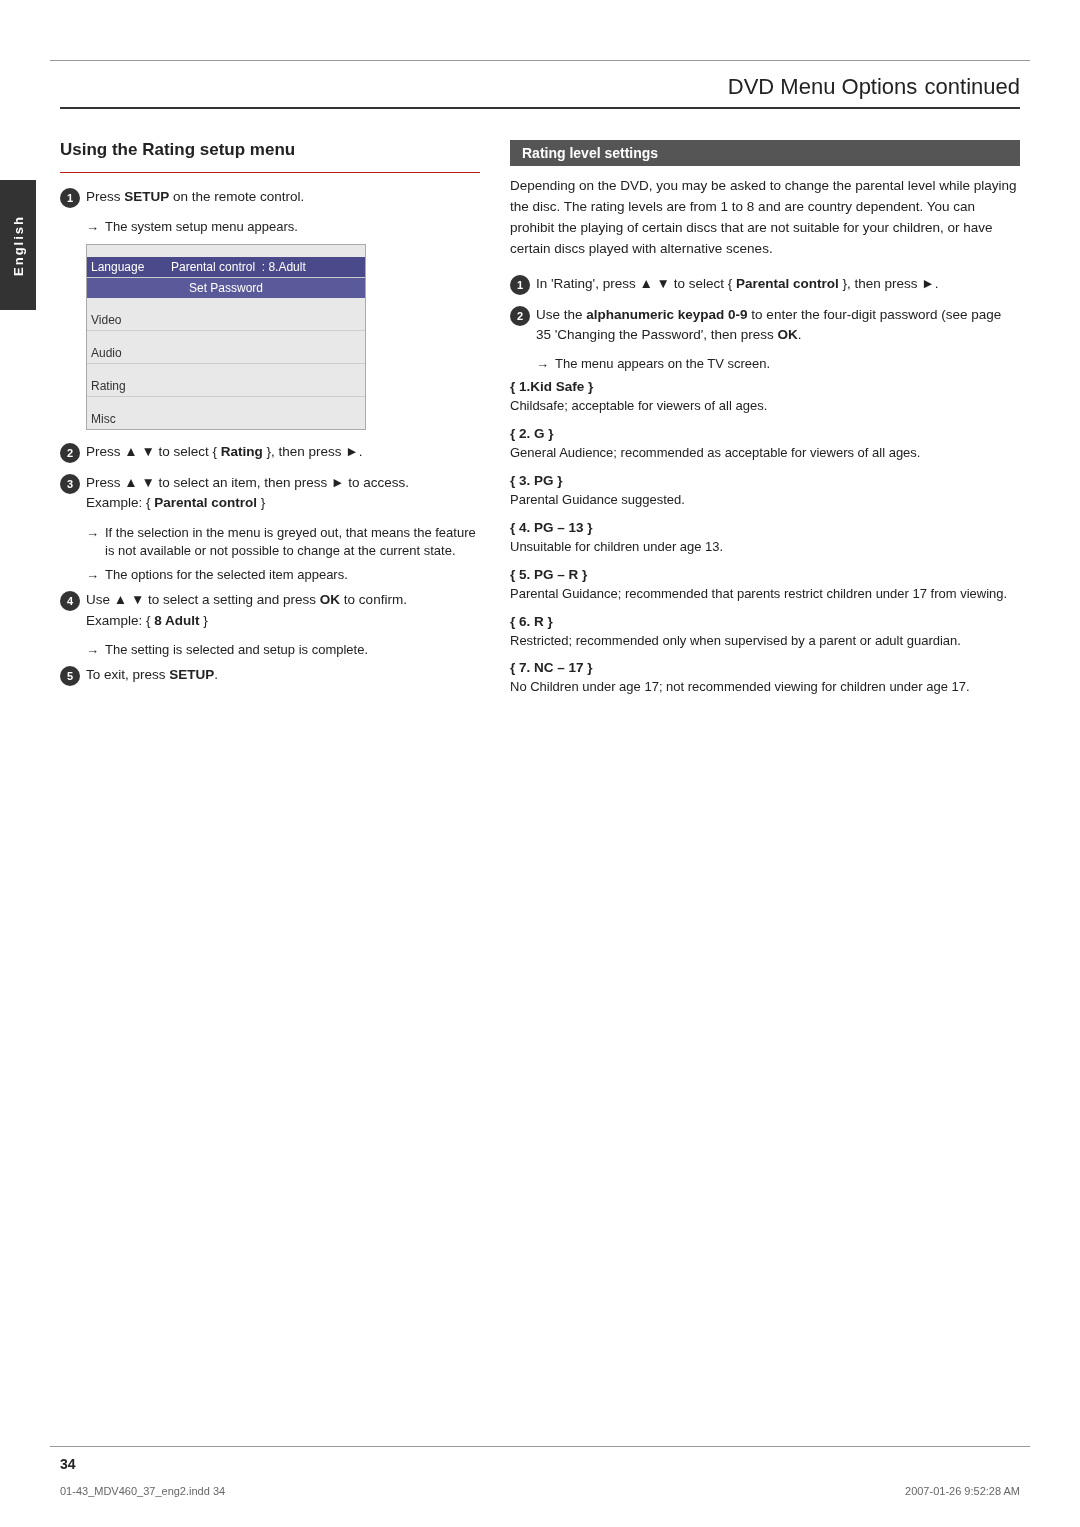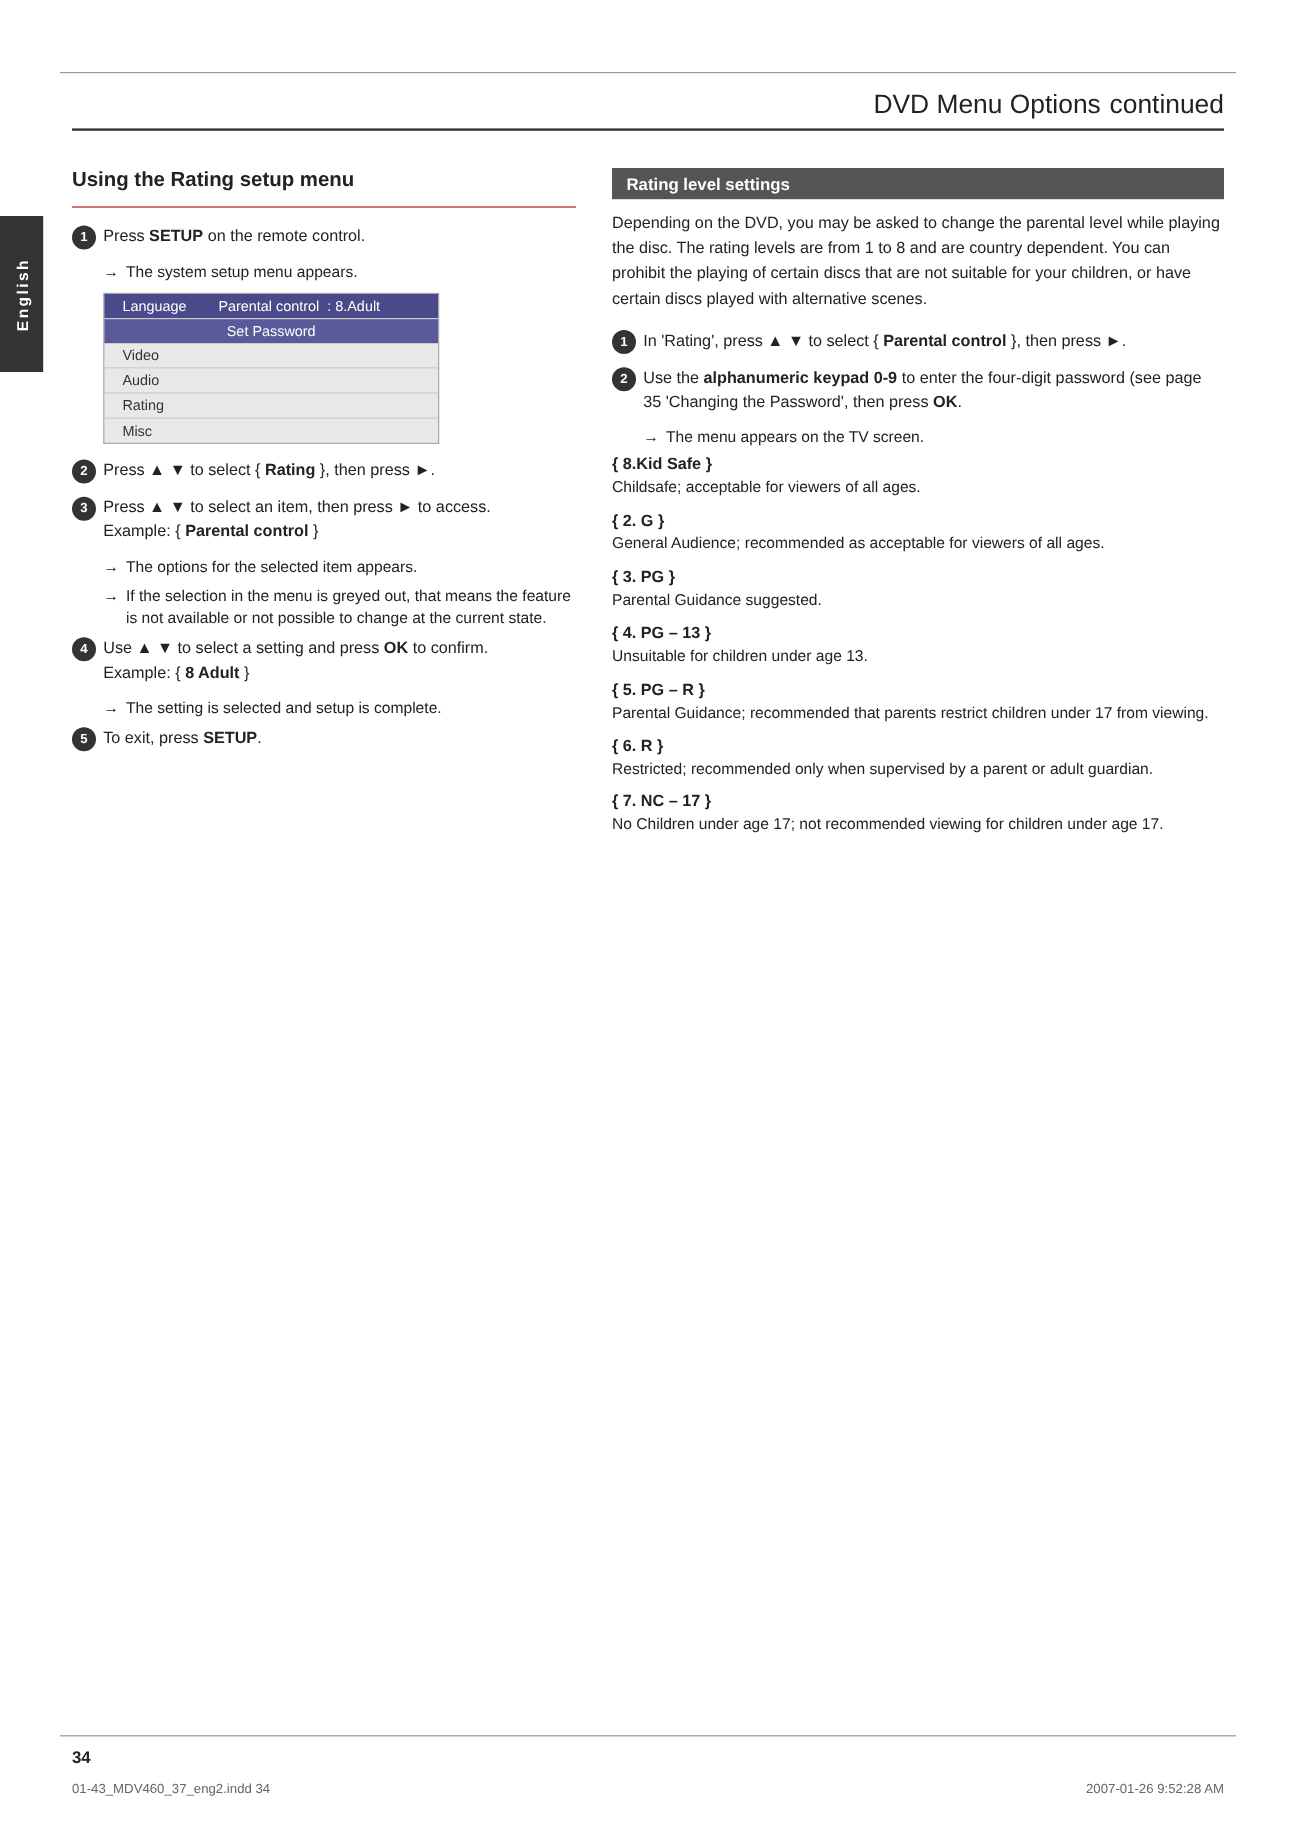--- a/index.html
+++ b/index.html
@@ -158,22 +158,23 @@
       border: 1px solid #aaa;
       background: #e8e8e8;
       margin: 8px 0 12px 26px;
       width: 280px;
       padding: 0;
       font-size: 12px;
     }
     .menu-row {
       display: flex;
       align-items: flex-start;
-      padding: 3px 15px;
+      padding: 3px 4px;
       border-bottom: 1px solid #ccc;
+      margin-top: 12px;
     }
     .menu-row:last-child {
       border-bottom: none;
     }
     .menu-label {
       width: 80px;
       font-size: 12px;
       color: #333;
     }
     .menu-value {
@@ -332,24 +333,24 @@
       </div>
 
       <div class="step">
         <span class="step-num">3</span>
         <div class="step-content">
           Press <strong>▲ ▼</strong> to select an item, then press <strong>►</strong> to access.<br>
           Example: { <strong>Parental control</strong> }
         </div>
       </div>
       <div class="sub-arrow">
+        If the selection in the menu is greyed out, that means the feature is not available or not possible to change at the current state.
+      </div>
+      <div class="sub-arrow">
         The options for the selected item appears.
-      </div>
-      <div class="sub-arrow">
-        If the selection in the menu is greyed out, that means the feature is not available or not possible to change at the current state.
       </div>
 
       <div class="step">
         <span class="step-num">4</span>
         <div class="step-content">
           Use <strong>▲ ▼</strong> to select a setting and press <strong>OK</strong> to confirm.<br>
           Example: { <strong>8 Adult</strong> }
         </div>
       </div>
       <div class="sub-arrow">
@@ -382,21 +383,21 @@
         <span class="step-num">2</span>
         <div class="step-content">
           Use the <strong>alphanumeric keypad 0-9</strong> to enter the four-digit password (see page 35 'Changing the Password', then press <strong>OK</strong>.
         </div>
       </div>
       <div class="sub-arrow">
         The menu appears on the TV screen.
       </div>
 
       <div class="rating-section">
-        <div class="rating-heading">{ 8.Kid Safe }</div>
+        <div class="rating-heading">{ 1.Kid Safe }</div>
         <div class="rating-desc">Childsafe; acceptable for viewers of all ages.</div>
       </div>
 
       <div class="rating-section">
         <div class="rating-heading">{ 2. G }</div>
         <div class="rating-desc">General Audience; recommended as acceptable for viewers of all ages.</div>
       </div>
 
       <div class="rating-section">
         <div class="rating-heading">{ 3. PG }</div>

